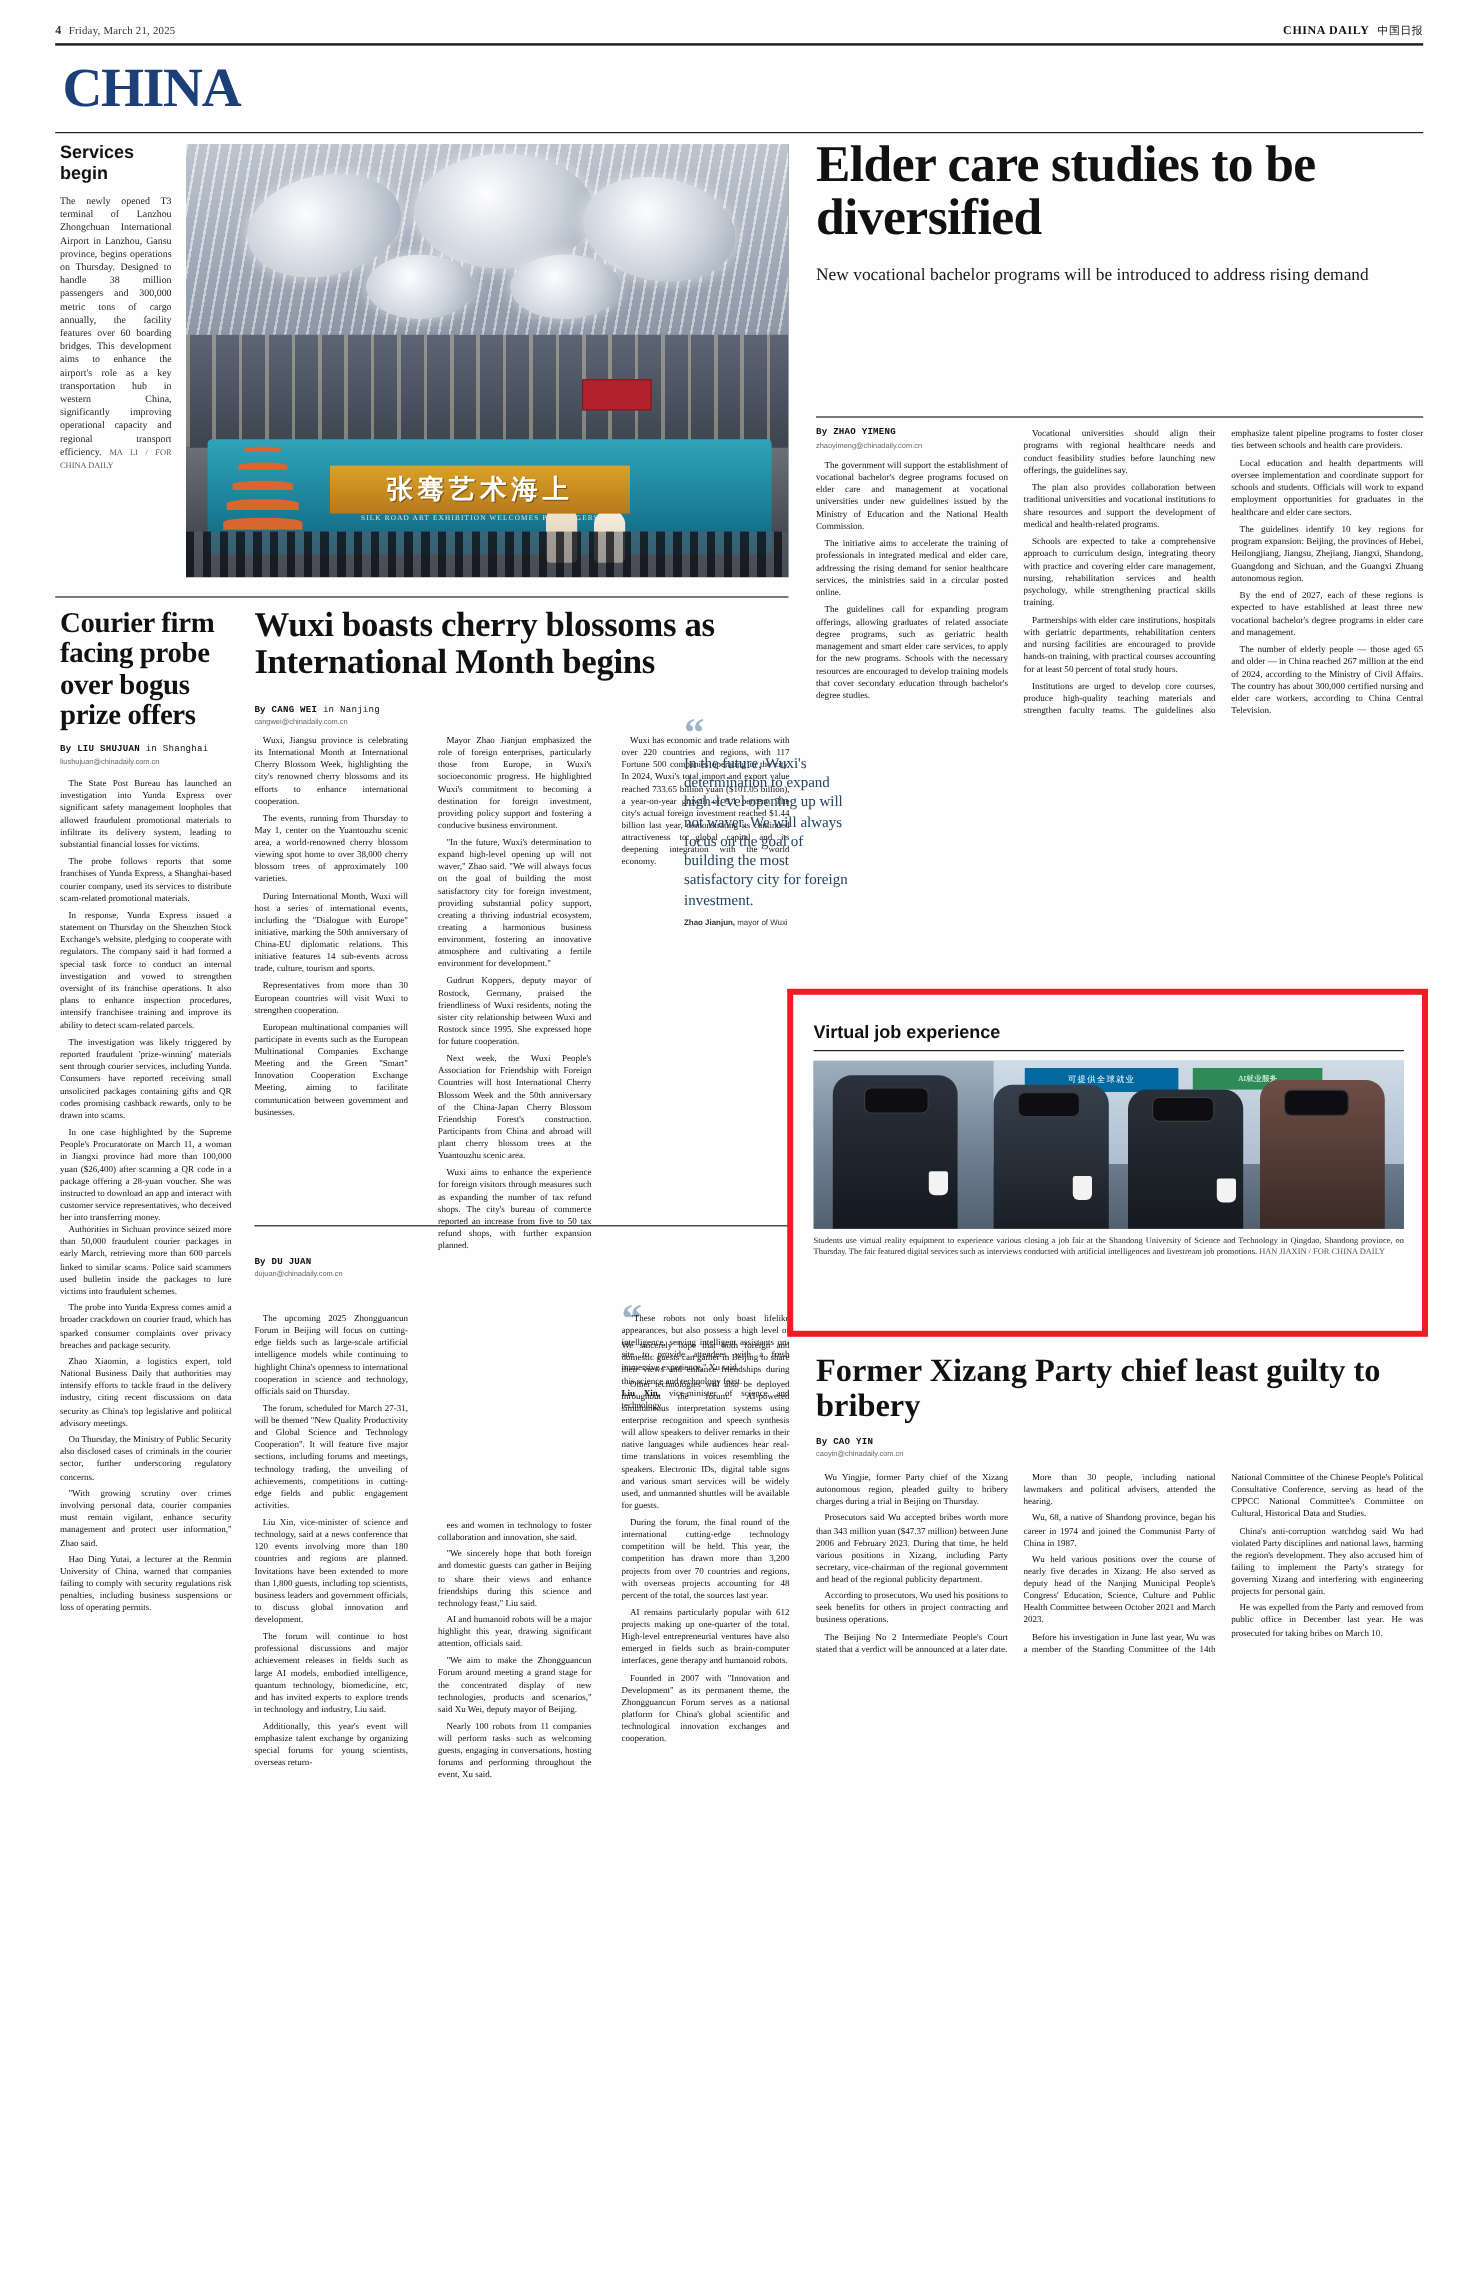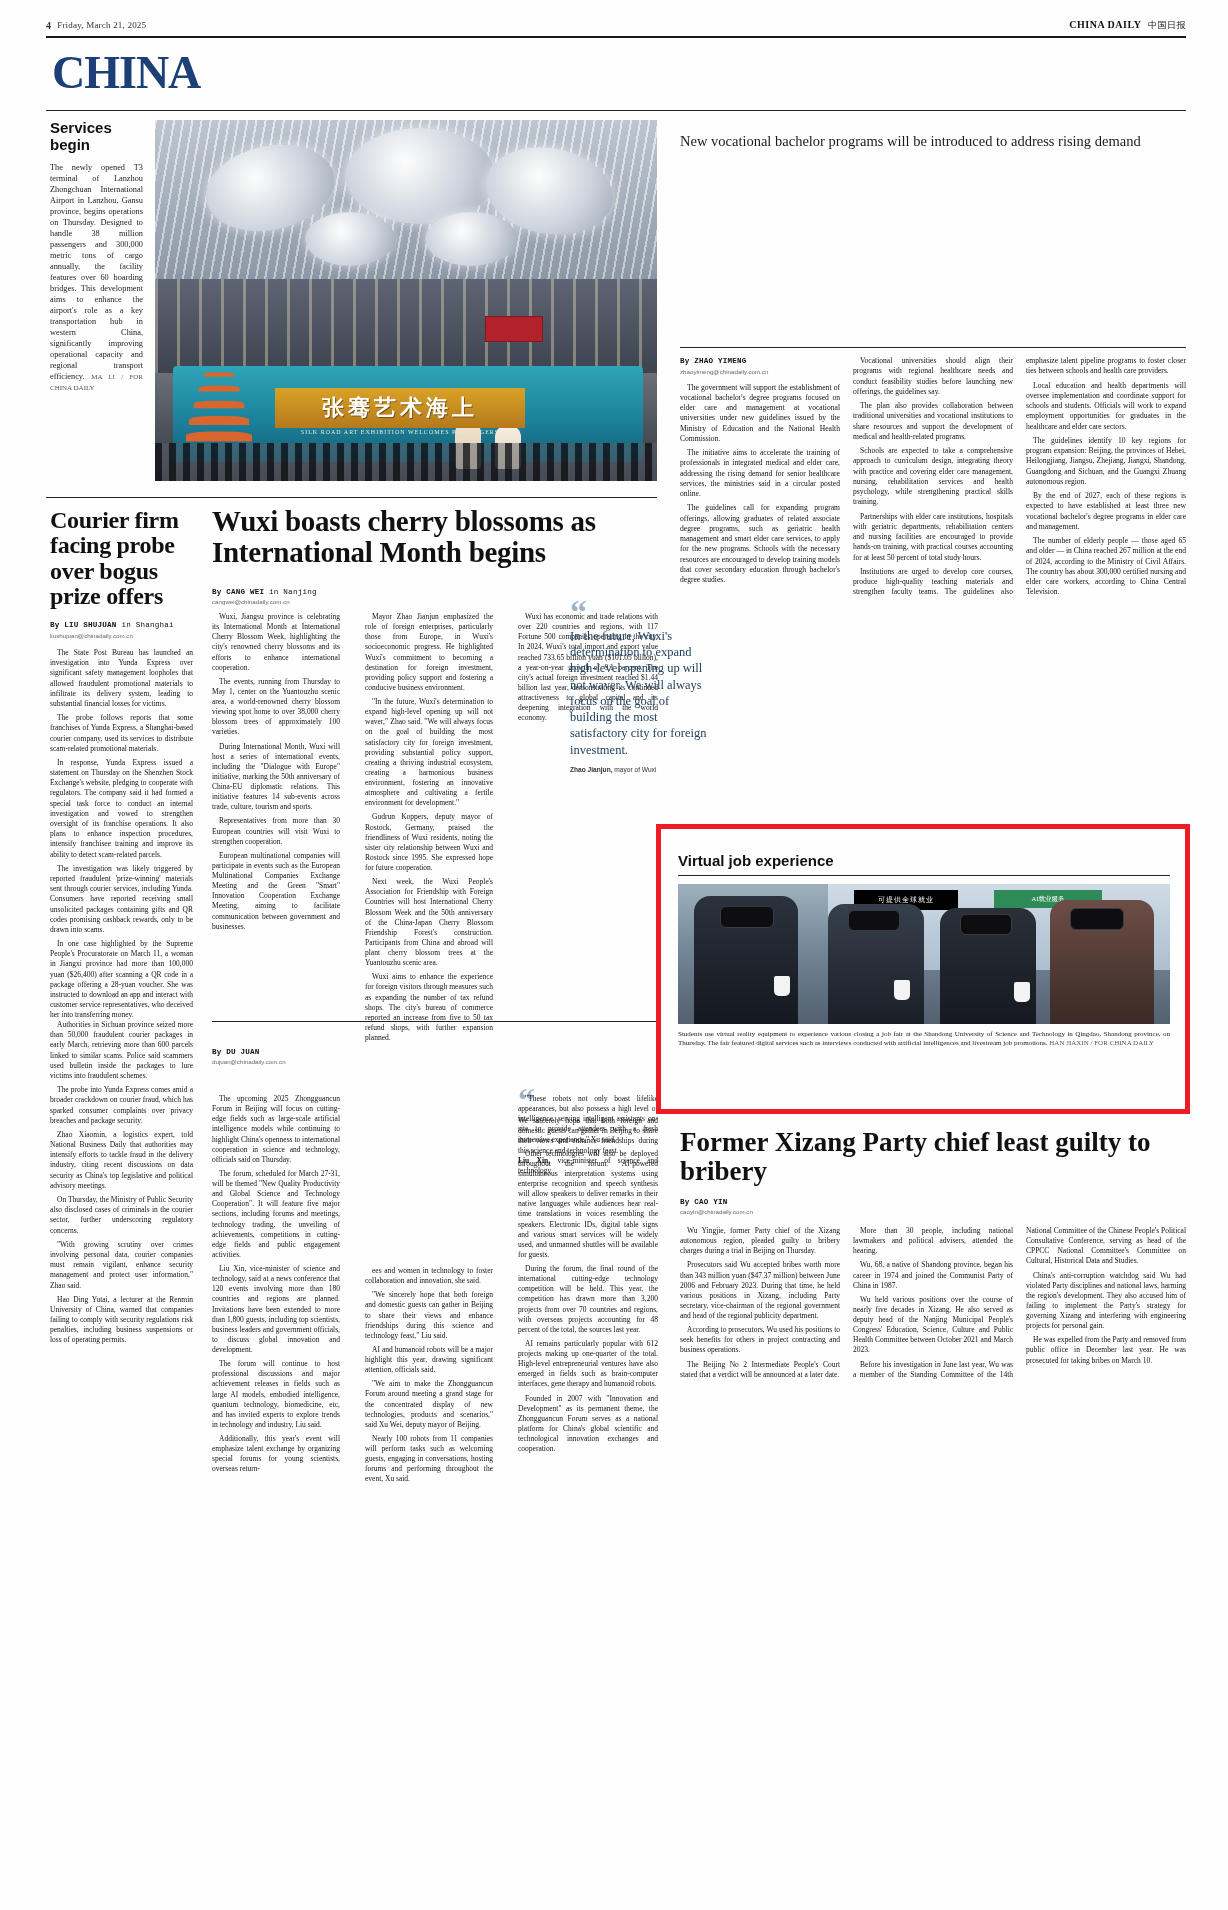--- a/index.html
+++ b/index.html
@@ -363,22 +363,22 @@
     width:492px; height:140px;
     position:relative;
     overflow:hidden;
     background:#5a6876;
   }
   .vj-bg {
     position:absolute; inset:0;
     background: linear-gradient(180deg,#9fb0bd 0%, #76879a 45%, #52606f 100%);
   }
   .vj-banner-blue {
-    position:absolute; left:176px; top:6px; width:104px; height:20px;
-    background:#000000; color:#fff; font-size:7px; display:flex; align-items:center; justify-content:center;
+    position:absolute; left:176px; top:6px; width:128px; height:20px;
+    background:#0369a1; color:#fff; font-size:7px; display:flex; align-items:center; justify-content:center;
     letter-spacing:1px;
   }
   .vj-banner-green {
     position:absolute; left:316px; top:6px; width:108px; height:18px;
     background:#2e8b57; color:#fff; font-size:6.5px; display:flex; align-items:center; justify-content:center;
   }
   .vj-wall {
     position:absolute; left:150px; top:0; width:342px; height:86px;
     background: linear-gradient(180deg,#d8e4ee 0%, #b9cada 100%);
     opacity:.85;
@@ -489,20 +489,21 @@
         <i></i>
     </div>
     <div class="figure-a"></div>
     <div class="figure-b"></div>
     <div class="stage-banner">张骞艺术海上</div>
     <div class="stage-sub">SILK ROAD ART EXHIBITION WELCOMES PASSENGERS</div>
     <div class="crowd-dots"></div>
   </div>
 
   <div class="elder-wrap">
+    <div class="elder-head">Elder care studies to be diversified</div>
     <div class="elder-deck">New vocational bachelor programs will be introduced to address rising demand</div>
   </div>
   <div class="elder-rule"></div>
   <div class="elder-cols">
     <div class="byline">By ZHAO YIMENG</div>
     <div class="byline-mail">zhaoyimeng@chinadaily.com.cn</div>
     <p>The government will support the establishment of vocational bachelor's degree programs focused on elder care and management at vocational universities under new guidelines issued by the Ministry of Education and the National Health Commission.</p>
     <p>The initiative aims to accelerate the training of professionals in integrated medical and elder care, addressing the rising demand for senior healthcare services, the ministries said in a circular posted online.</p>
     <p>The guidelines call for expanding program offerings, allowing graduates of related associate degree programs, such as geriatric health management and smart elder care services, to apply for the new programs. Schools with the necessary resources are encouraged to develop training models that cover secondary education through bachelor's degree studies.</p>
     <p>Vocational universities should align their programs with regional healthcare needs and conduct feasibility studies before launching new offerings, the guidelines say.</p>

